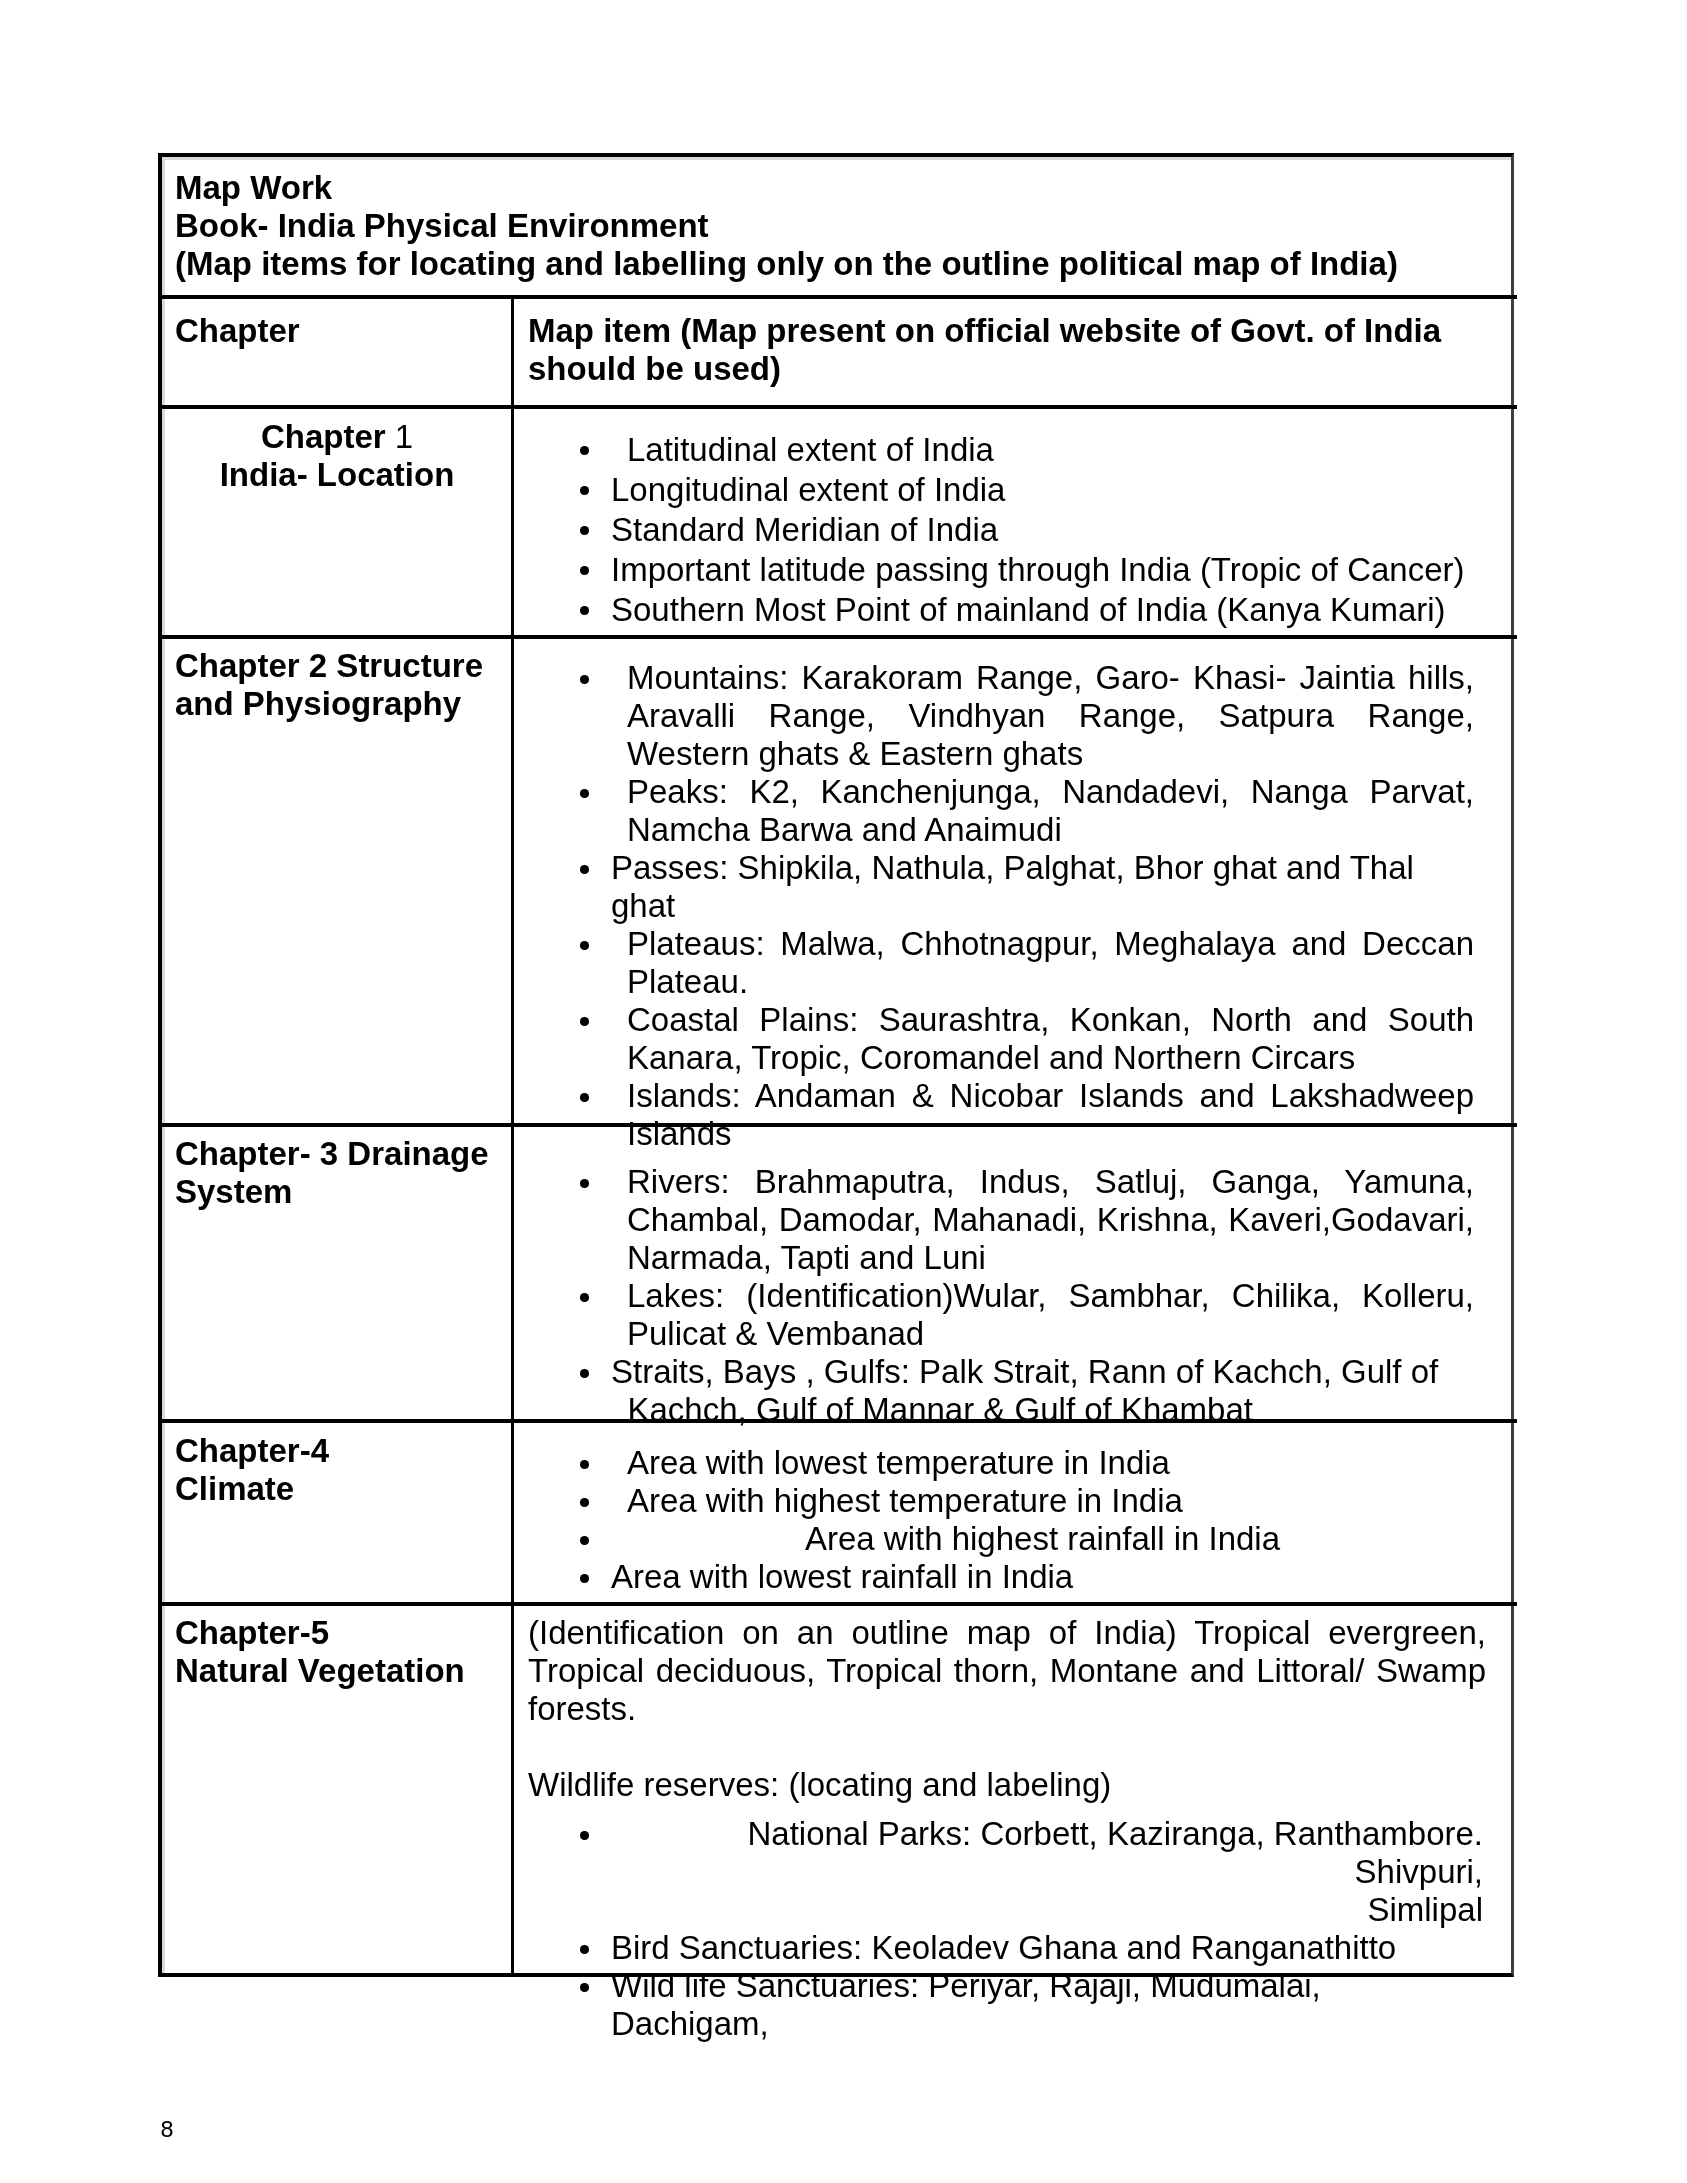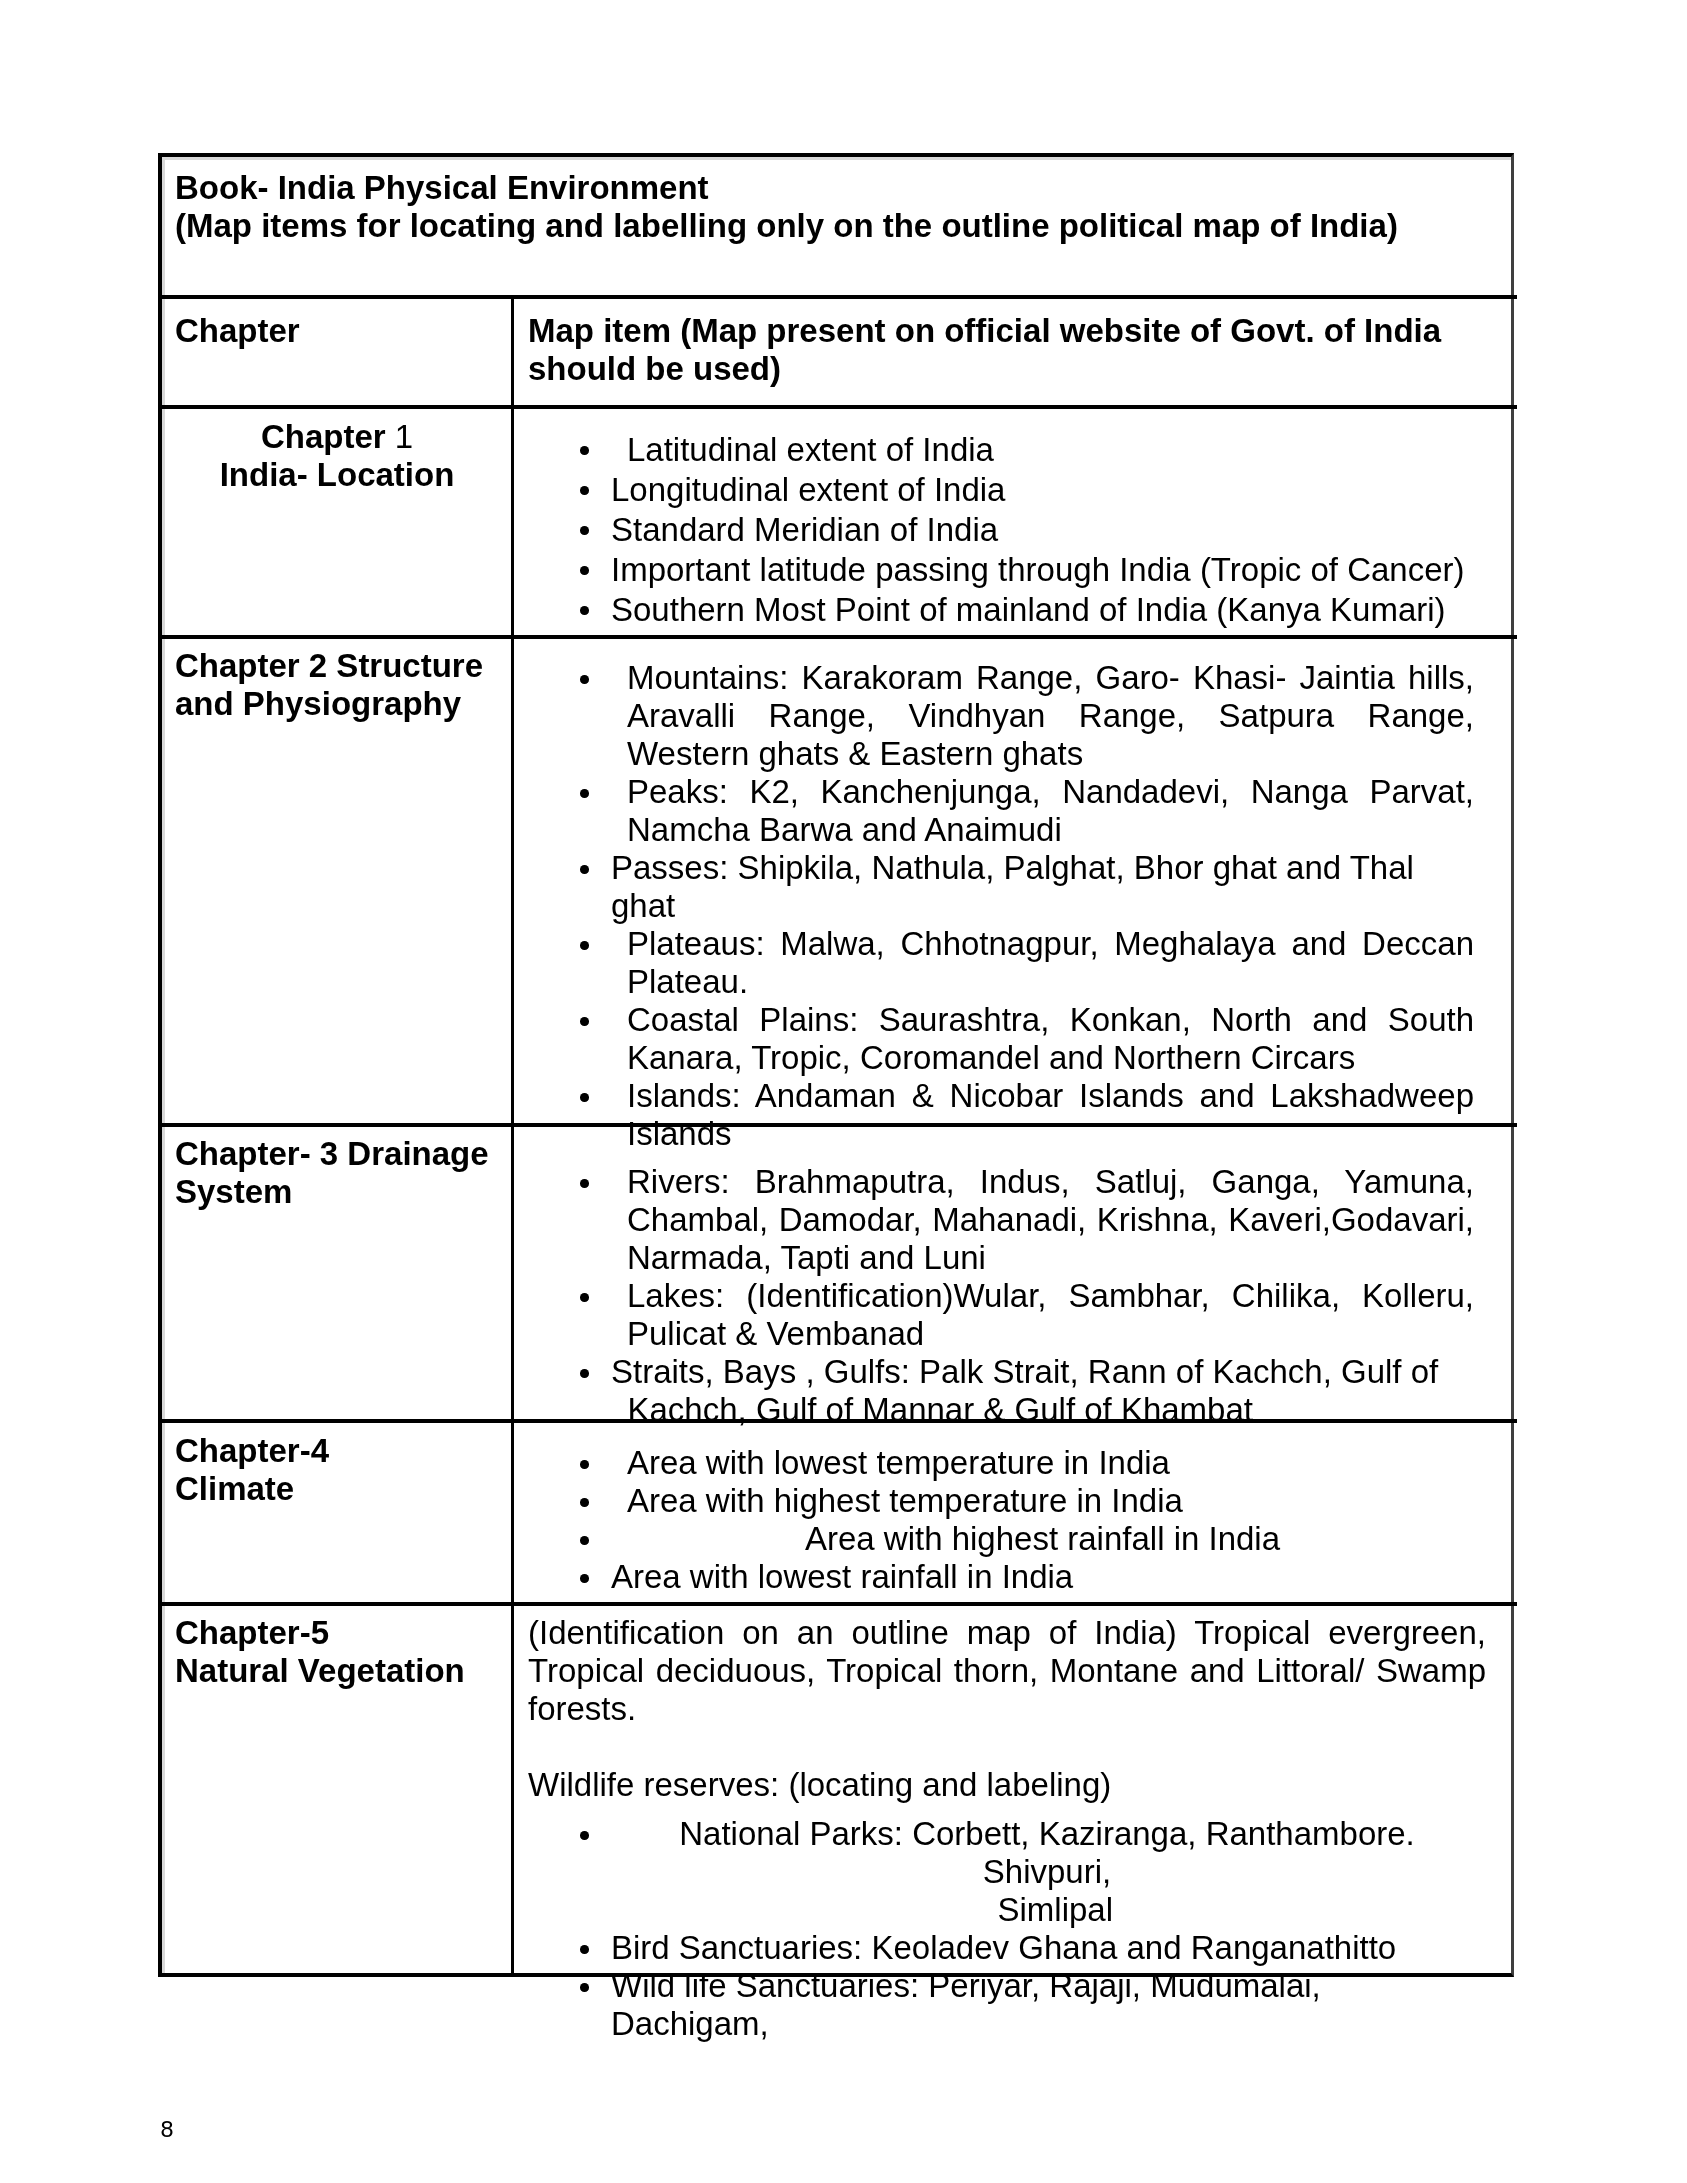--- a/index.html
+++ b/index.html
@@ -53,20 +53,21 @@
 <div class="hline" style="top:295px;"></div>
 <div class="hline" style="top:405px;"></div>
 <div class="hline" style="top:635px;"></div>
 <div class="hline" style="top:1123px;"></div>
 <div class="hline" style="top:1419px;"></div>
 <div class="hline" style="top:1602px;"></div>
 
 <div class="vline" style="top:297px; height:1678px;"></div>
 
 <div class="cell title-cell">
+  <div>Map Work</div>
   <div>Book- India Physical Environment</div>
   <div>(Map items for locating and labelling only on the outline political map of India)</div>
 </div>
 
 <div class="cell left-cell" style="top:312px;">Chapter</div>
 <div class="cell right-cell" style="top:312px; font-weight:bold;">Map item (Map present on official website of Govt. of India should be used)</div>
 
 <div class="cell left-cell" style="top:418px;text-align:center;">
   <span>Chapter</span><span class="normal"> 1</span><br>
   <span>India- Location</span>
@@ -119,20 +120,20 @@
   <div>Chapter-5</div>
   <div>Natural Vegetation</div>
 </div>
 <div class="cell right-cell" style="top:1614px;">
   <div class="para">(Identification on an outline map of India) Tropical evergreen, Tropical deciduous, Tropical thorn, Montane and Littoral/ Swamp forests.</div>
   <div class="gap"></div>
   <div>Wildlife reserves: (locating and labeling)</div>
 </div>
 <div class="cell right-cell" style="top:1803px; left:516px; width:979px;">
   <ul class="items">
-    <li class="tight" style="text-align:center;"><span class="bullet"></span><span>National Parks: Corbett, Kaziranga, Ranthambore. Shivpuri,</span><span class="hang">Simlipal</span></li>
+    <li class="tight" style="text-align:right;"><span class="bullet"></span><span>National Parks: Corbett, Kaziranga, Ranthambore. Shivpuri,</span><span class="hang">Simlipal</span></li>
     <li class="tight" style="text-align:left;"><span class="bullet"></span><span>Bird Sanctuaries: Keoladev Ghana and Ranganathitto</span></li>
     <li class="tight" style="text-align:left;"><span class="bullet"></span><span>Wild life Sanctuaries: Periyar, Rajaji, Mudumalai, Dachigam,</span></li>
   </ul>
 </div>
 
 <div class="page-num">8</div>
 
 
 </body></html>

